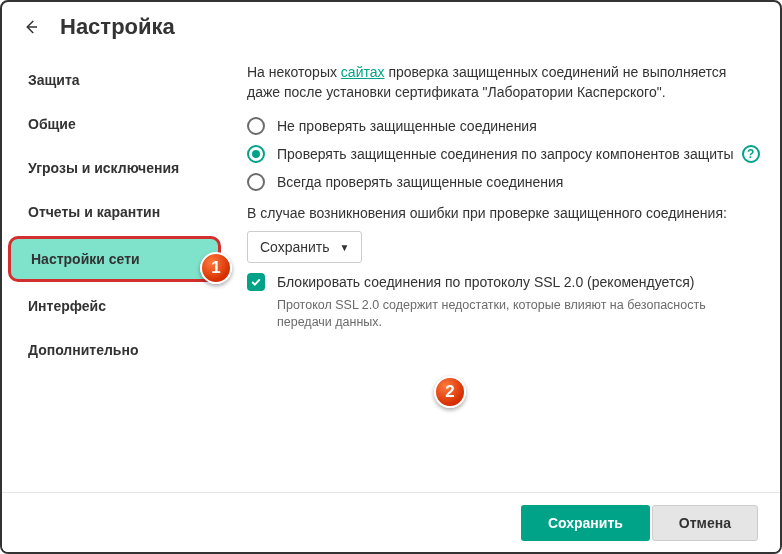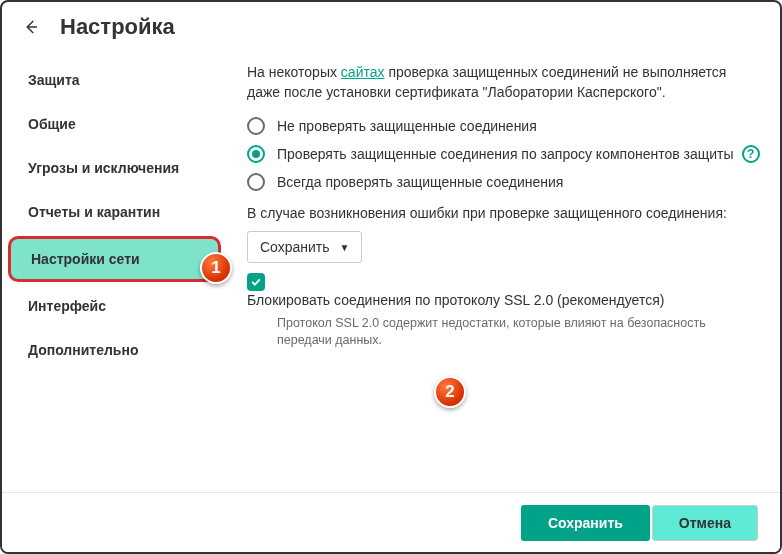--- a/index.html
+++ b/index.html
@@ -81,41 +81,41 @@
   .links{margin:22px 0 14px;position:relative;}
   .link{display:block;color:var(--green-dark);font-weight:700;margin:8px 0;cursor:pointer;font-size:14px;}
   .link.highlighted{
     border:3px solid var(--red-callout);
     border-radius:10px;
     padding:4px 8px;
     margin:4px -8px;
     width:fit-content;
     color:var(--green-dark);
   }
-  .check-row{display:flex;align-items:flex-start;margin:10px 0 4px;flex-direction:column;}
+  .check-row{display:flex;align-items:flex-start;margin:10px 0 4px;}
   .checkbox{
     width:18px;height:18px;border-radius:4px;background:var(--green);
     flex-shrink:0;margin-right:12px;display:flex;align-items:center;justify-content:center;
   }
   .checkbox svg{width:12px;height:12px;stroke:#fff;stroke-width:2.5;fill:none;}
   .check-text{line-height:1.4;}
   .check-sub{color:var(--muted);font-size:12.5px;margin:4px 0 0 30px;line-height:1.4;}
   .footer{
     position:absolute;bottom:0;left:0;right:0;
     height:60px;border-top:1px solid var(--border);
     display:flex;align-items:center;justify-content:flex-end;
     padding:0 22px;background:#fff;
     gap:2px;
   }
   .btn{
     padding:9px 26px;border-radius:3px;font-size:14px;font-weight:600;cursor:pointer;
     border:1px solid transparent;
   }
   .btn-primary{background:var(--green);color:#fff;}
-  .btn-secondary{background:#5eead4;color:#333;border-color:#ccc;}
+  .btn-secondary{background:#e5e5e5;color:#333;border-color:#ccc;}
   .callout-badge{
     width:32px;height:32px;border-radius:50%;
     background:radial-gradient(circle at 35% 30%, #ff7a3d, #d62e00 70%);
     border:2px solid #fff;
     box-shadow:0 2px 4px rgba(0,0,0,0.35);
     color:#fff;font-weight:700;font-size:17px;
     display:flex;align-items:center;justify-content:center;
     position:absolute;z-index:10;
   }
   #badge1{left:198px;top:250px;}

